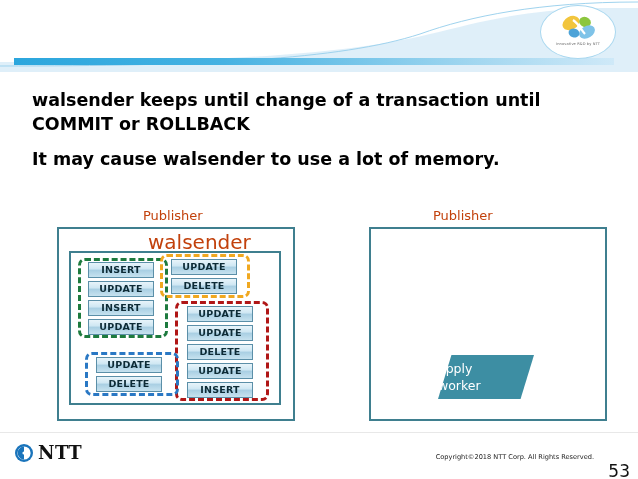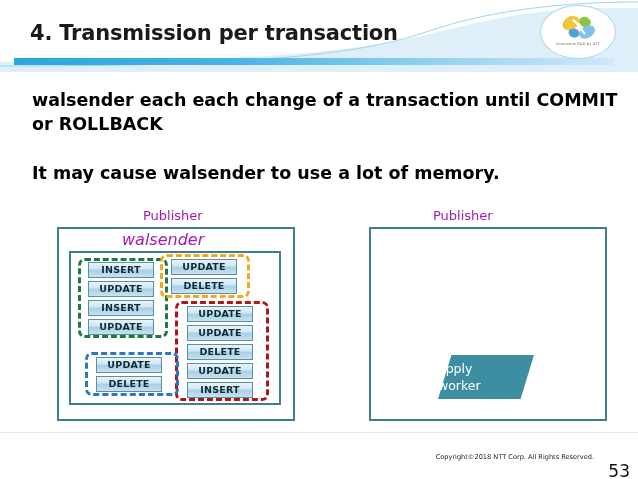--- a/index.html
+++ b/index.html
@@ -74,35 +74,35 @@
     left: 32px;
     top: 88px;
     width: 590px;
   }
   .bullet {
     font-size: 17.5px;
     font-weight: bold;
     line-height: 24px;
     color: #000000;
   }
-  #bullet-2 { margin-top: 25px; }
+  #bullet-2 { margin-top: 11px; }
 
   
   #diagram {
     position: absolute;
     left: 0;
     top: 200px;
     width: 638px;
     height: 230px;
   }
 
   .panel-label {
     position: absolute;
     font-size: 13px;
-    color: #a21caf;
+    color: #c2410c;
     white-space: nowrap;
   }
 
   .outer-box {
     position: absolute;
     box-sizing: border-box;
     border: 2px solid #3f7f8f;
     background: #ffffff;
   }
   .inner-box {
@@ -215,48 +215,47 @@
 </head>
 <body>
 
 <div id="header">
 
   <svg id="header-swoosh" viewBox="0 0 638 72" preserveAspectRatio="none" aria-hidden="true">
     <path d="M 0,62 C 190,62 330,58 430,34 C 480,22 520,10 600,8 L 638,8 L 638,72 L 0,72 Z" fill="#d9ecf8" opacity="0.85"></path>
     <path d="M 638,2 C 540,2 470,16 420,34 C 340,60 200,66 0,66" fill="none" stroke="#9fd3ee" stroke-width="1"></path>
   </svg>
 
-  <div id="slide-title">4. Transmission per transaction</div>
 
   <div id="title-rule"></div>
 
   <div id="logo-badge">
     <svg width="74" height="40" viewBox="0 0 74 40">
       <ellipse cx="30" cy="17" rx="9" ry="6.5" transform="rotate(-28 30 17)" fill="#f2c53d"></ellipse>
       <ellipse cx="44" cy="16" rx="6" ry="5" transform="rotate(20 44 16)" fill="#8cc63e"></ellipse>
       <ellipse cx="46" cy="26" rx="8.5" ry="6" transform="rotate(-32 46 26)" fill="#7fc3e8"></ellipse>
       <ellipse cx="33" cy="27" rx="5.5" ry="4.5" transform="rotate(15 33 27)" fill="#4da3d8"></ellipse>
       <path d="M 32 14 C 38 18, 40 24, 44 28" stroke="#ffffff" stroke-width="2.2" fill="none"></path>
     </svg>
     <div id="logo-badge-text">Innovative R&amp;D by NTT</div>
   </div>
 </div>
 
 <div id="bullets">
-  <div class="bullet" id="bullet-1">walsender each each change of a transaction until COMMIT or ROLLBACK</div>
+  <div class="bullet" id="bullet-1">walsender keeps until change of a transaction until COMMIT or ROLLBACK</div>
   <div class="bullet" id="bullet-2">It may cause walsender to use a lot of memory.</div>
 </div>
 
 <div id="diagram">
 
   <div class="panel-label" style="left:143px; top:8px;">Publisher</div>
 
   <div class="outer-box" style="left:57px; top:27px; width:238px; height:194px;"></div>
 
-  <div class="panel-label" style="left:122px; top:30px; font-size:16px;font-style:italic;">walsender</div>
+  <div class="panel-label" style="left:148px; top:30px; font-size:20px;">walsender</div>
 
   <div class="inner-box" style="left:69px; top:51px; width:212px; height:154px;"></div>
 
   <div class="txn-group grp-green" style="left:78px; top:58px; width:90px; height:80px;"></div>
   <div class="op" style="left:88px; top:62px;">INSERT</div>
   <div class="op" style="left:88px; top:81px;">UPDATE</div>
   <div class="op" style="left:88px; top:100px;">INSERT</div>
   <div class="op" style="left:88px; top:119px;">UPDATE</div>
 
   <div class="txn-group grp-orange" style="left:160px; top:54px; width:90px; height:44px;"></div>
@@ -281,16 +280,24 @@
   <div id="apply-worker">
     <div id="apply-worker-shape"></div>
     <div id="apply-worker-label">apply
 worker</div>
   </div>
 </div>
 
 <div id="footer">
   <div id="footer-rule"></div>
 
+  <div id="ntt-logo">
+    <svg width="20" height="20" viewBox="0 0 20 20">
+      <circle cx="10" cy="10" r="9" fill="#1a74bb"></circle>
+      <circle cx="10" cy="10" r="6.6" fill="#ffffff"></circle>
+      <path d="M 10 3.6 A 6.4 6.4 0 1 0 10 16.4 L 10 11.6 A 1.6 1.6 0 1 1 10 8.4 Z" fill="#1a74bb"></path>
+    </svg>
+    <span id="ntt-wordmark">NTT</span>
+  </div>
 
   <div id="copyright">Copyright©2018 NTT Corp. All Rights Reserved.</div>
   <div id="page-number">53</div>
 </div>
 
 </body></html>

